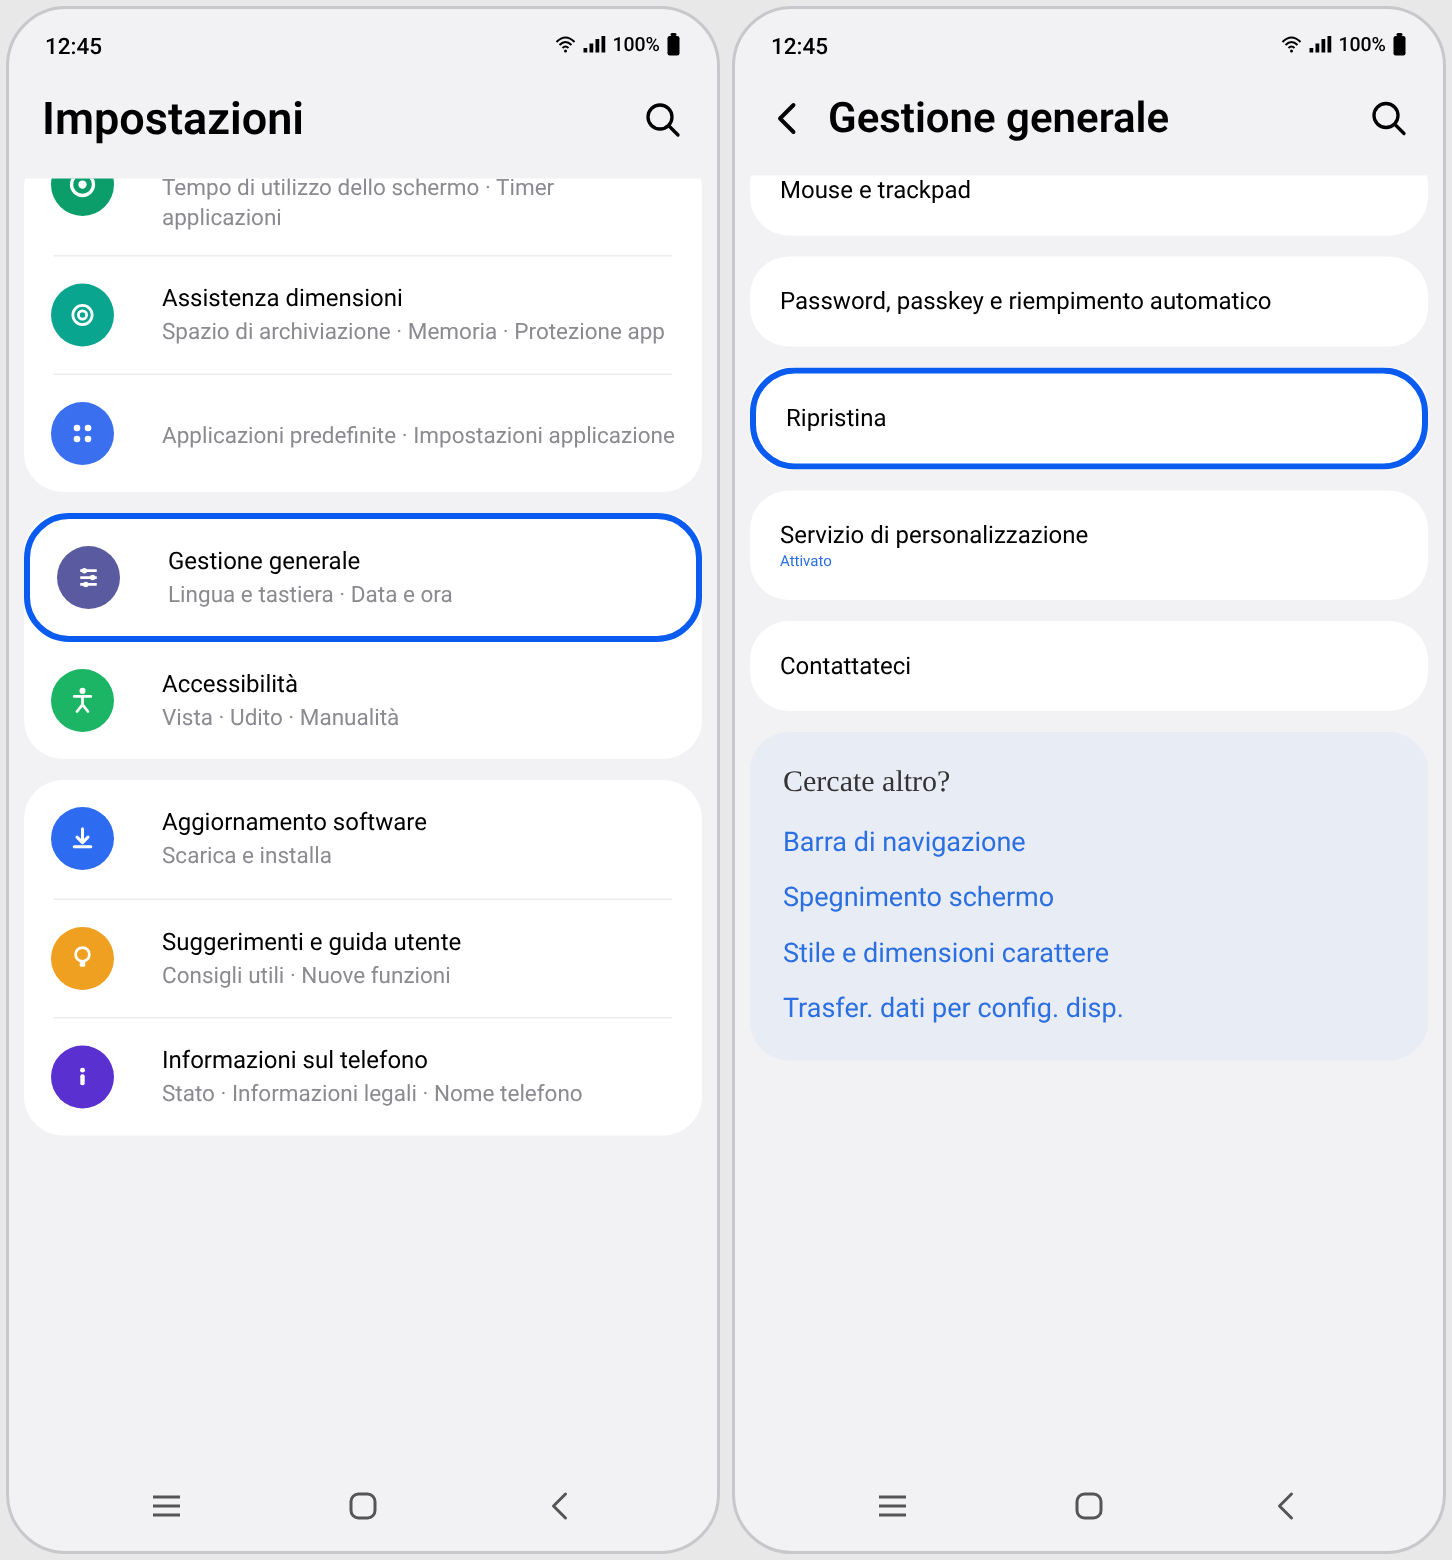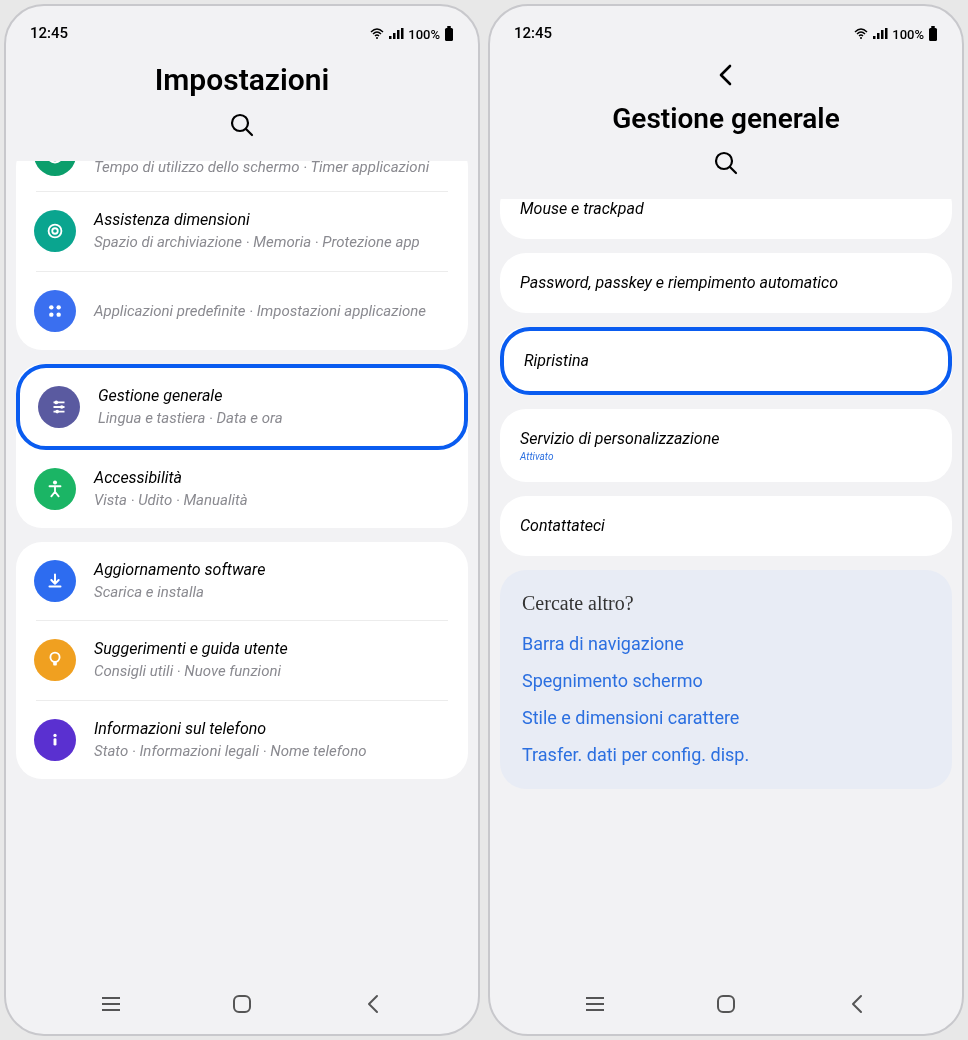--- a/index.html
+++ b/index.html
@@ -19,35 +19,34 @@
     border: 2px solid #c8c8cc;
     border-radius: 40px;
     overflow: hidden;
     position: relative;
     display: flex;
     flex-direction: column;
   }
   .statusbar {
     height: 36px;
     display: flex;
-    align-items: flex-end;
+    align-items: flex-start;
     justify-content: space-between;
-    padding: 0 24px;
+    padding: 16px 24px;
     font-size: 15px;
     font-weight: 500;
     color: #000;
   }
   .status-right { display: flex; align-items: center; gap: 4px; font-size: 13px; }
   .status-right svg { display: block; }
   .header {
     display: flex;
     align-items: center;
     padding: 20px 22px 22px 22px;
     gap: 14px;
-    flex-direction: column;
   }
   .header-title {
     font-size: 30px;
     font-weight: 600;
     color: #000;
     flex: 1;
   }
   .header-title.sub { font-size: 28px; }
   .back-btn { width: 26px; height: 26px; display:flex; align-items:center; justify-content:center; }
   .search-btn { width: 28px; height: 28px; display:flex; align-items:center; justify-content:center; }
@@ -64,23 +63,22 @@
   }
   .card .divider {
     height: 1px;
     background: #ececec;
     margin: 0 20px;
   }
   .row {
     display: flex;
     align-items: center;
     padding: 18px 18px;
-    gap: 18px;
+    gap: 32px;
     position: relative;
-    font-style: italic;
   }
   .row.tight { padding: 14px 18px; }
   .row .texts { flex:1; min-width:0; }
   .row .title { font-size: 16px; color:#000; line-height:1.25; }
   .row .subtitle { font-size: 15px; color:#8a8a90; line-height:1.35; margin-top:2px; }
   .row .status-on { font-size: 10px; color:#2b6fe0; margin-top:2px; }
   .icon {
     width: 42px; height: 42px; border-radius: 50%;
     display:flex; align-items:center; justify-content:center;
     flex-shrink:0;

